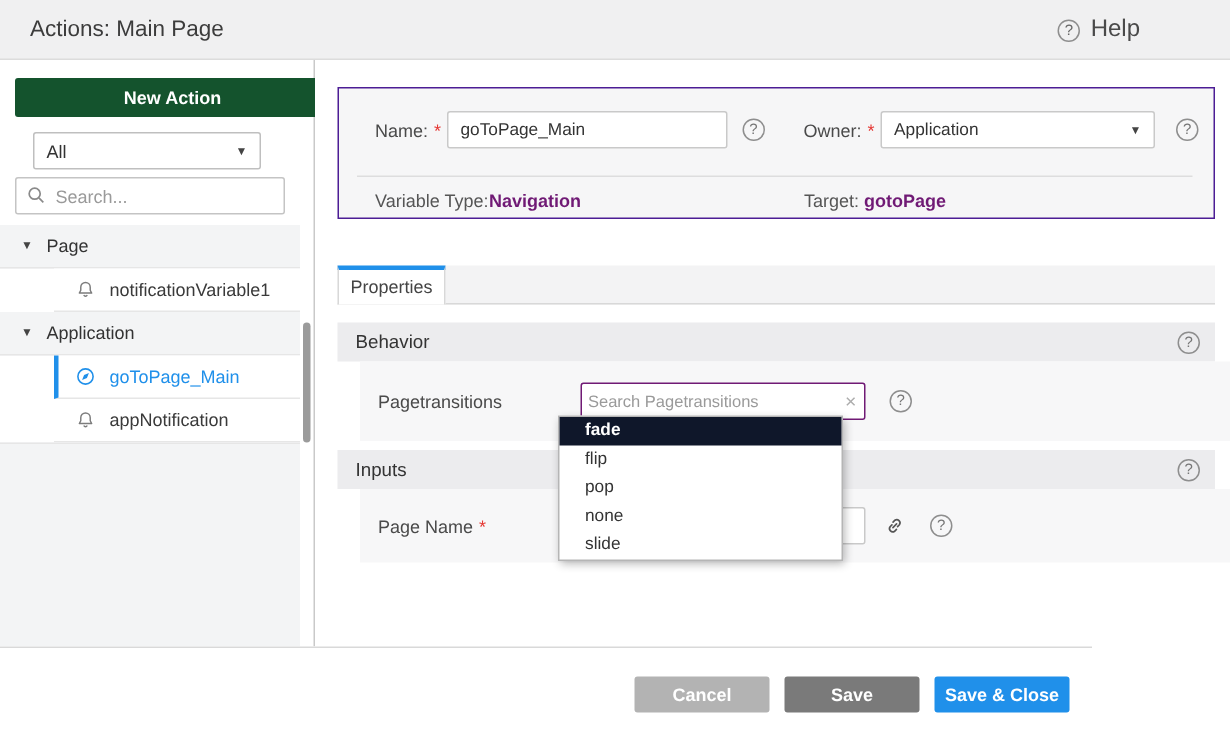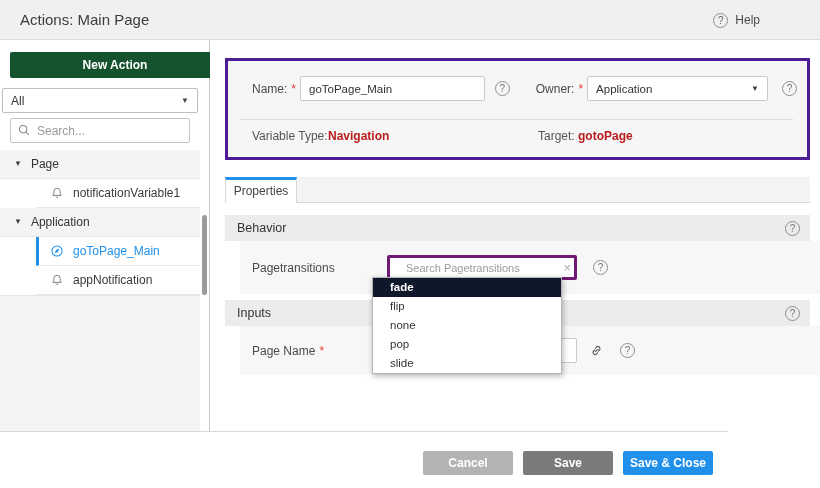--- a/index.html
+++ b/index.html
@@ -5,32 +5,32 @@
   * { margin:0; padding:0; box-sizing:border-box; }
   html,body { background:#fff; }
   body { font-family:"Liberation Sans","DejaVu Sans",sans-serif; color:#3a3a3a; }
   #app { position:relative; width:820px; height:488px; background:#fff; overflow:hidden; font-size:12px; }
 
   
   .hdr { position:absolute; left:0; top:0; width:820px; height:40px; background:#f0f0f1; border-bottom:1px solid #dcdcdc; }
   .hdr-title { position:absolute; left:20px; top:0; line-height:40px; font-size:15px; color:#3c3c3c; }
   .hdr-help { position:absolute; right:60px; top:0; height:40px; display:flex; align-items:center; gap:7px; cursor:pointer; }
   .hdr-help .q { color:#666; }
-  .hdr-help .t { font-size:12px; color:#4a4a4a; }
+  .hdr-help .t { font-size:16px; color:#4a4a4a; }
 
   
   .q { display:inline-block; width:15px; height:15px; line-height:14px; border:1px solid #8e8e8e; border-radius:50%;
        text-align:center; font-size:10px; color:#777; background:transparent; flex:0 0 auto; }
 
   
   .side { position:absolute; left:0; top:40px; width:210px; height:391px; background:#fff; border-right:1px solid #c9c9c9; }
   .side-filler { position:absolute; left:0; top:255px; width:200px; height:136px; background:#f3f4f5; border-top:1px solid #e6e6e6; }
   .btn-new { position:absolute; left:10px; top:12px; width:210px; height:26px; background:#14532d; color:#fff;
              border:none; border-radius:2px; font-size:12px; font-weight:bold; font-family:inherit; cursor:pointer; }
-  .sel-all { position:absolute; left:2px; top:48px; width:196px; height:25px; background:#fff; border:1px solid #bfbfbf;
+  .sel-all { position:absolute; left:22px; top:48px; width:152px; height:25px; background:#fff; border:1px solid #bfbfbf;
              border-radius:2px; display:flex; align-items:center; padding:0 8px; cursor:pointer; }
   .sel-all .lbl { flex:1; font-size:12px; color:#333; }
   .caret { font-size:8px; color:#444; line-height:1; }
   .side-search { position:absolute; left:10px; top:78px; width:180px; height:25px; }
   .side-search input { width:100%; height:100%; border:1px solid #c4c4c4; border-radius:2px; padding:0 6px 0 26px;
                        font-size:12px; font-family:inherit; color:#333; }
   .side-search input::placeholder { color:#9a9a9a; }
   .side-search .mag { position:absolute; left:7px; top:5px; }
 
   .tree { position:absolute; left:0; top:110px; width:200px; }
@@ -39,53 +39,53 @@
   .trow.group .glabel { color:#333; }
   .trow.item { padding-left:14px; gap:9px;margin-left:36px; }
   .trow.item .ilabel { color:#3a3a3a; }
   .trow.item.selected { border-left:3px solid #2090ea; padding-left:11px; }
   .trow.item.selected .ilabel { color:#2090ea; }
   .sb-thumb { position:absolute; left:202px; top:175px; width:5px; height:80px; background:#9b9b9b; border-radius:3px; cursor:pointer; }
 
   
   .main { position:absolute; left:210px; top:40px; width:610px; height:391px; background:#fff; }
 
-  .panel { position:absolute; left:15px; top:18px; width:585px; height:102px; background:#f6f6f7; border:3px solid #4c1d95; }
+  .panel { position:absolute; left:15px; top:18px; width:585px; height:88px; background:#f6f6f7; border:1px solid #4c1d95; }
   .prow1 { position:absolute; left:24px; top:15px; right:10px; height:25px; display:flex; align-items:center; }
   .flabel { font-size:12px; color:#4a4a4a; white-space:nowrap; }
   .req { color:#e53935; margin:0 4px 0 4px; }
   .txt { height:25px; border:1px solid #c9c9c9; border-radius:2px; background:#fff; padding:0 8px; font-size:11.5px;
          font-family:inherit; color:#333; }
   .name-input { width:196px; }
   .fake-select { height:25px; width:192px; background:#fff; border:1px solid #c9c9c9; border-radius:2px;
                  display:flex; align-items:center; padding:0 8px; cursor:pointer; }
   .fake-select .val { flex:1; font-size:11.5px; color:#333; }
   .pdivider { position:absolute; left:12px; right:14px; top:58px; border-top:1px solid #ddddde; }
   .prow2 { position:absolute; left:24px; top:68px; right:10px; height:18px; }
   .prow2 span { position:absolute; top:0; }
   .ro-label { font-size:12px; color:#555; }
-  .ro-value { font-size:12px; color:#b91c1c; font-weight:bold; }
+  .ro-value { font-size:12px; color:#701a75; font-weight:bold; }
   .vt-label { left:0; } .vt-value { left:76px; } .tg-label { left:286px; } .tg-value { left:326px; }
 
   
   .tabrow { position:absolute; left:15px; top:137px; width:585px; height:26px; background:#f3f3f4; border-bottom:1px solid #d8d8d8; }
   .tab { position:absolute; left:0; top:0; width:72px; height:26px; background:#fff; border-top:3px solid #2090ea;
          border-left:1px solid #d8d8d8; border-right:1px solid #d8d8d8; text-align:center; line-height:22px;
          font-size:12px; color:#444; cursor:pointer; }
 
   
   .sec-hdr { position:absolute; left:15px; width:585px; height:26px; background:#ececee; display:flex; align-items:center;
              padding:0 10px 0 12px; }
   .sec-hdr .st { flex:1; font-size:12.5px; color:#333; }
   .sec-body { position:absolute; left:30px; width:585px; background:#f7f7f8; display:flex; align-items:center; padding-left:12px; }
   .behavior-hdr { top:175px; } .behavior-body { top:201px; height:53px; }
   .inputs-hdr { top:260px; } .inputs-body { top:286px; height:49px; }
   .fld-label { width:135px; font-size:12px; color:#4a4a4a; }
   .combo { position:relative; width:190px; height:25px; }
-  .combo input { width:100%; height:100%; border:3px solid #701a75; border-radius:2px; background:#fff; padding:0 22px 0 16px;
+  .combo input { width:100%; height:100%; border:1px solid #701a75; border-radius:2px; background:#fff; padding:0 22px 0 4px;
                  font-size:11px; font-family:inherit; color:#333; }
   .combo input::placeholder { color:#9a9a9a; }
   .combo .clr { position:absolute; right:6px; top:4px; font-size:13px; color:#adadad; cursor:pointer; line-height:17px; }
   .help-gap { margin-left:16px; }
   .pn-input { width:190px; }
   .link-btn { margin-left:12px; cursor:pointer; display:inline-flex; }
 
   
   .dd { position:absolute; left:162px; top:237px; width:190px; background:#fff; border:1px solid #b5b5b5;
         box-shadow:1px 2px 6px rgba(0,0,0,0.3); z-index:20; }
@@ -230,22 +230,22 @@
         <svg width="15" height="15" viewBox="0 0 16 16">
             <path d="M9.3 6.7 6.7 9.3 M6 7.4 4.7 8.7a2.3 2.3 0 0 0 3.2 3.2L9.2 10.6 M10 8.6 11.3 7.3a2.3 2.3 0 0 0-3.2-3.2L6.8 5.4" fill="none" stroke="#555" stroke-width="1.2" stroke-linecap="round"></path>
           </svg>
       </span>
       <span class="q help-gap">?</span>
     </div>
 
     <div class="dd">
       <div class="dd-item selected">fade</div>
       <div class="dd-item">flip</div>
+      <div class="dd-item">pop</div>
       <div class="dd-item">none</div>
-      <div class="dd-item">pop</div>
       <div class="dd-item">slide</div>
     </div>
 
   </div>
 
   <div class="ftr">
     <button class="fbtn cancel">Cancel</button>
     <button class="fbtn save">Save</button>
     <button class="fbtn saveclose">Save &amp; Close</button>
   </div>

